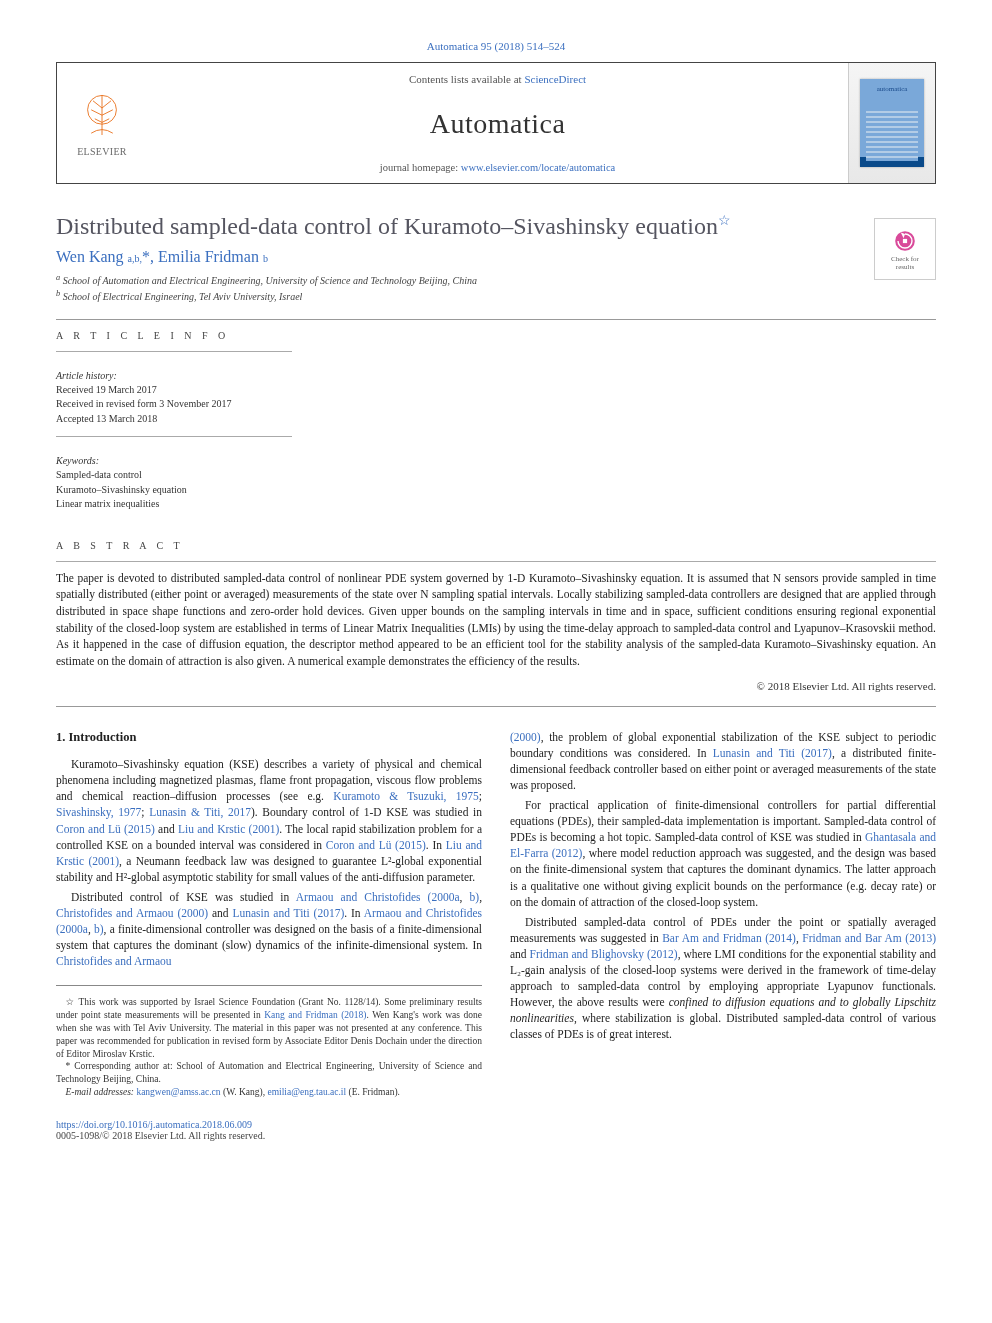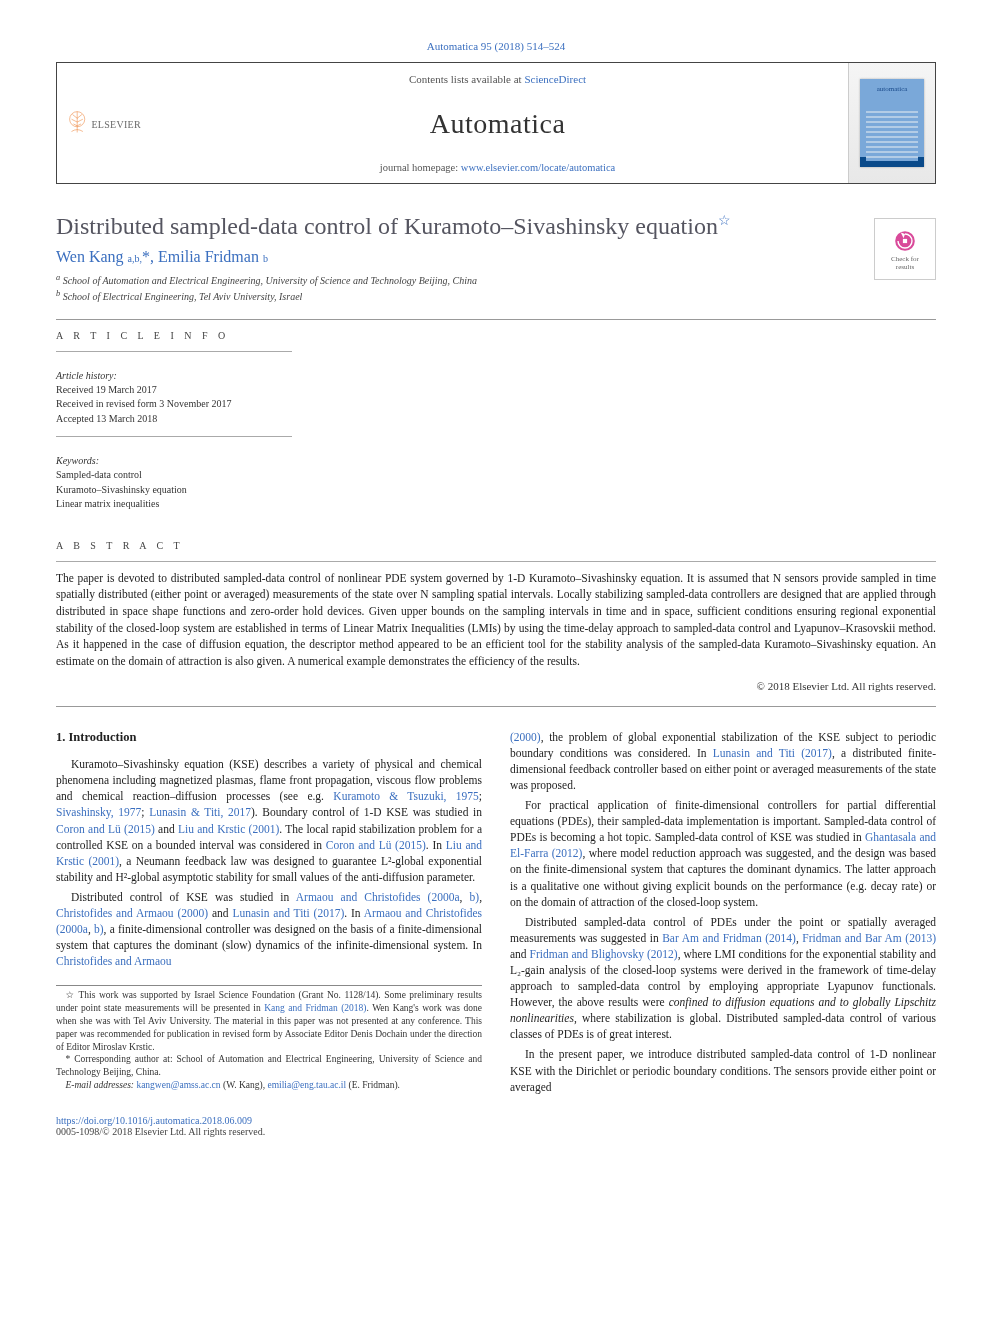--- a/index.html
+++ b/index.html
@@ -21,21 +21,21 @@
   .journal-box {
     border: 1px solid #444;
     display: flex;
     align-items: stretch;
     height: 120px;
     margin-bottom: 28px;
   }
   .elsevier-logo {
     width: 90px;
     display: flex;
-    flex-direction: row;
+    flex-direction: column;
     align-items: center;
     justify-content: center;
     padding: 6px;
     box-sizing: border-box;
   }
   .elsevier-tree {
     width: 54px;
     height: 54px;
   }
   .elsevier-name {
@@ -254,21 +254,21 @@
   .body-columns em {
     font-style: italic;
   }
 
   .footnotes {
     font-size: 9.5px;
     line-height: 1.35;
     color: #333;
     border-top: 1px solid #888;
     margin-top: 16px;
-    padding-top: 3px;
+    padding-top: 10px;
     break-inside: avoid-column;
   }
   .footnotes .fn {
     text-indent: 1em;
   }
   .footnotes a {
     color: #3b6fbf;
     text-decoration: none;
   }
 
@@ -399,23 +399,20 @@
     </p>
 
     <p>
       <span>For practical application of finite-dimensional controllers for partial differential equations (PDEs), their sampled-data implementation is important. Sampled-data control of PDEs is becoming a hot topic. Sampled-data control of KSE was studied in </span><a class="ref" href="#">Ghantasala and El-Farra (2012)</a><span>, where model reduction approach was suggested, and the design was based on the finite-dimensional system that captures the dominant dynamics. The latter approach is a qualitative one without giving explicit bounds on the performance (e.g. decay rate) or on the domain of attraction of the closed-loop system.</span>
     </p>
 
     <p>
       <span>Distributed sampled-data control of PDEs under the point or spatially averaged measurements was suggested in </span><a class="ref" href="#">Bar Am and Fridman (2014)</a><span>, </span><a class="ref" href="#">Fridman and Bar Am (2013)</a><span> and </span><a class="ref" href="#">Fridman and Blighovsky (2012)</a><span>, where LMI conditions for the exponential stability and L₂-gain analysis of the closed-loop systems were derived in the framework of time-delay approach to sampled-data control by employing appropriate Lyapunov functionals. However, the above results were </span><em>confined to diffusion equations and to globally Lipschitz nonlinearities</em><span>, where stabilization is global. Distributed sampled-data control of various classes of PDEs is of great interest.</span>
     </p>
 
-    <p>
-      <span>In the present paper, we introduce distributed sampled-data control of 1-D nonlinear KSE with the Dirichlet or periodic boundary conditions. The sensors provide either point or averaged</span>
-    </p>
   </div>
 
   <div class="page-footer">
     <div><a href="#">https://doi.org/10.1016/j.automatica.2018.06.009</a></div>
     <div class="line2">0005-1098/© 2018 Elsevier Ltd. All rights reserved.</div>
   </div>
 
 </div>
 
 </body></html>

